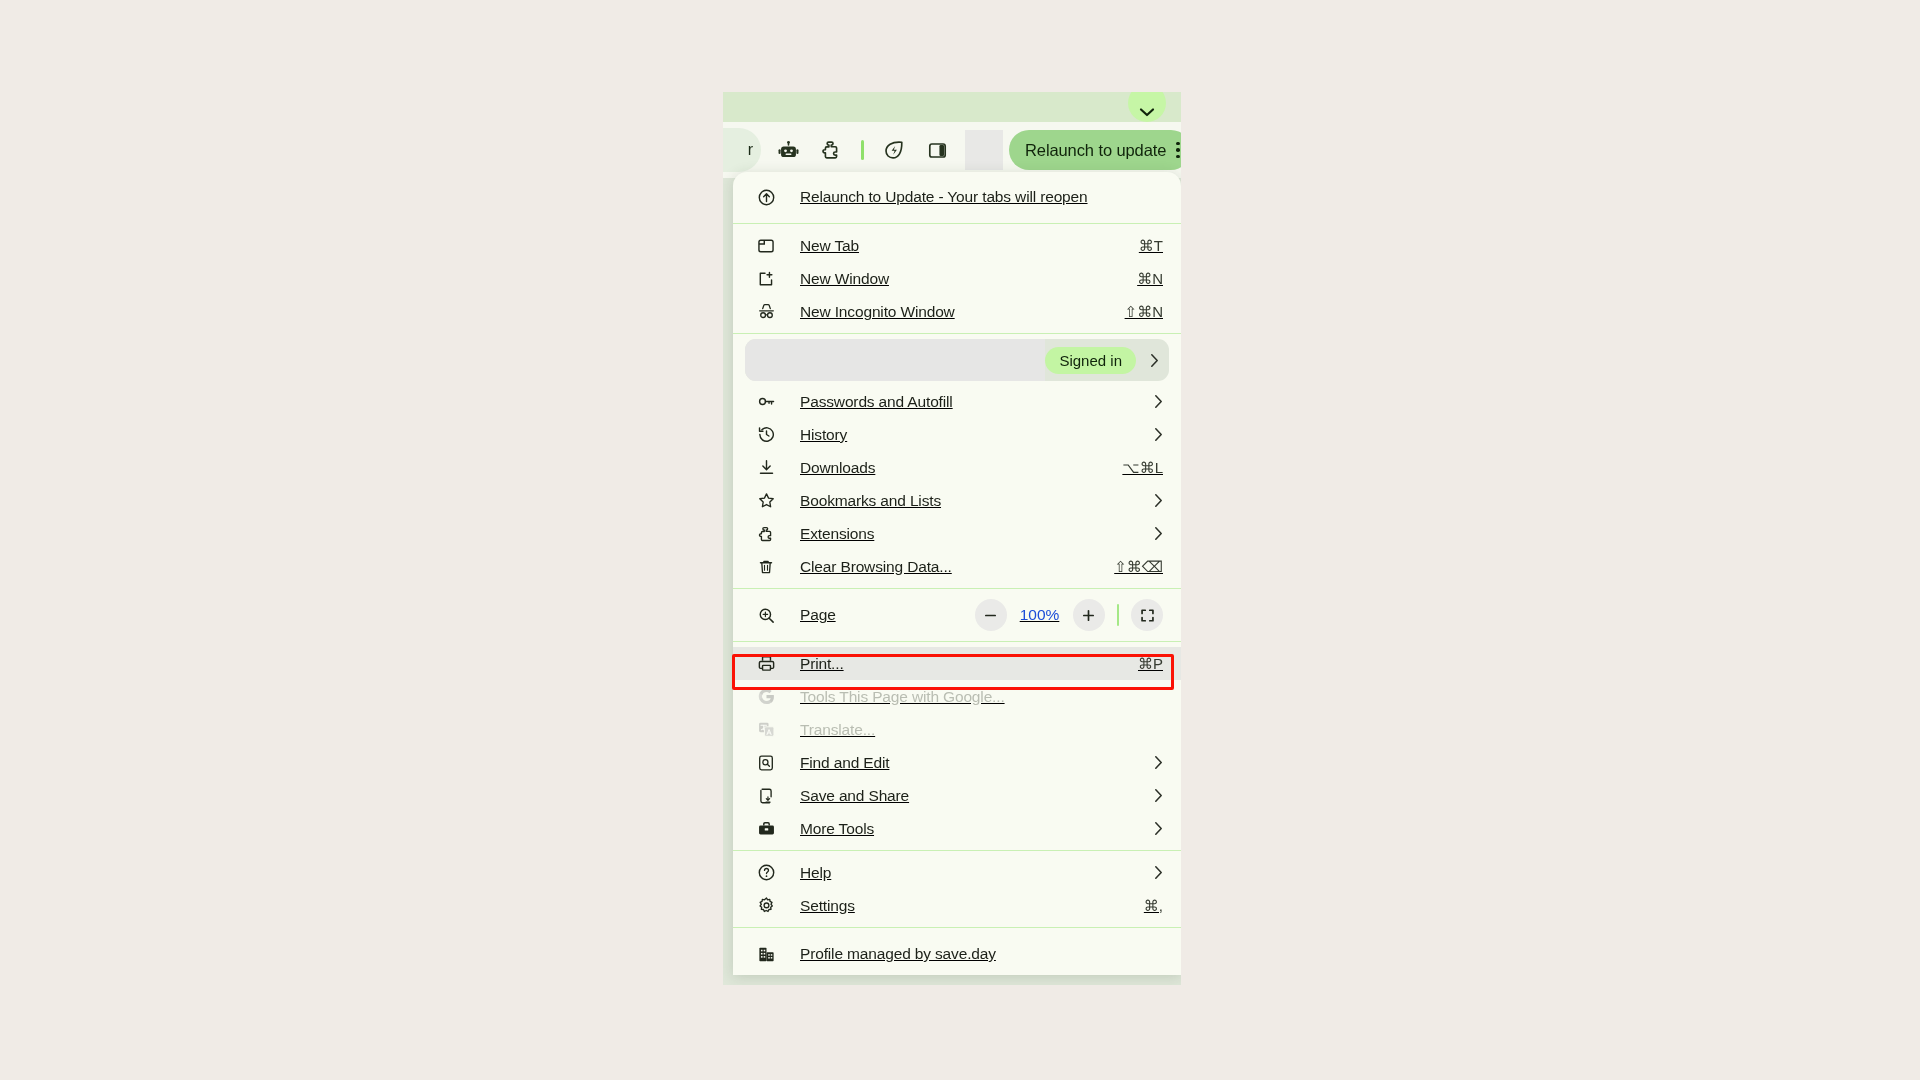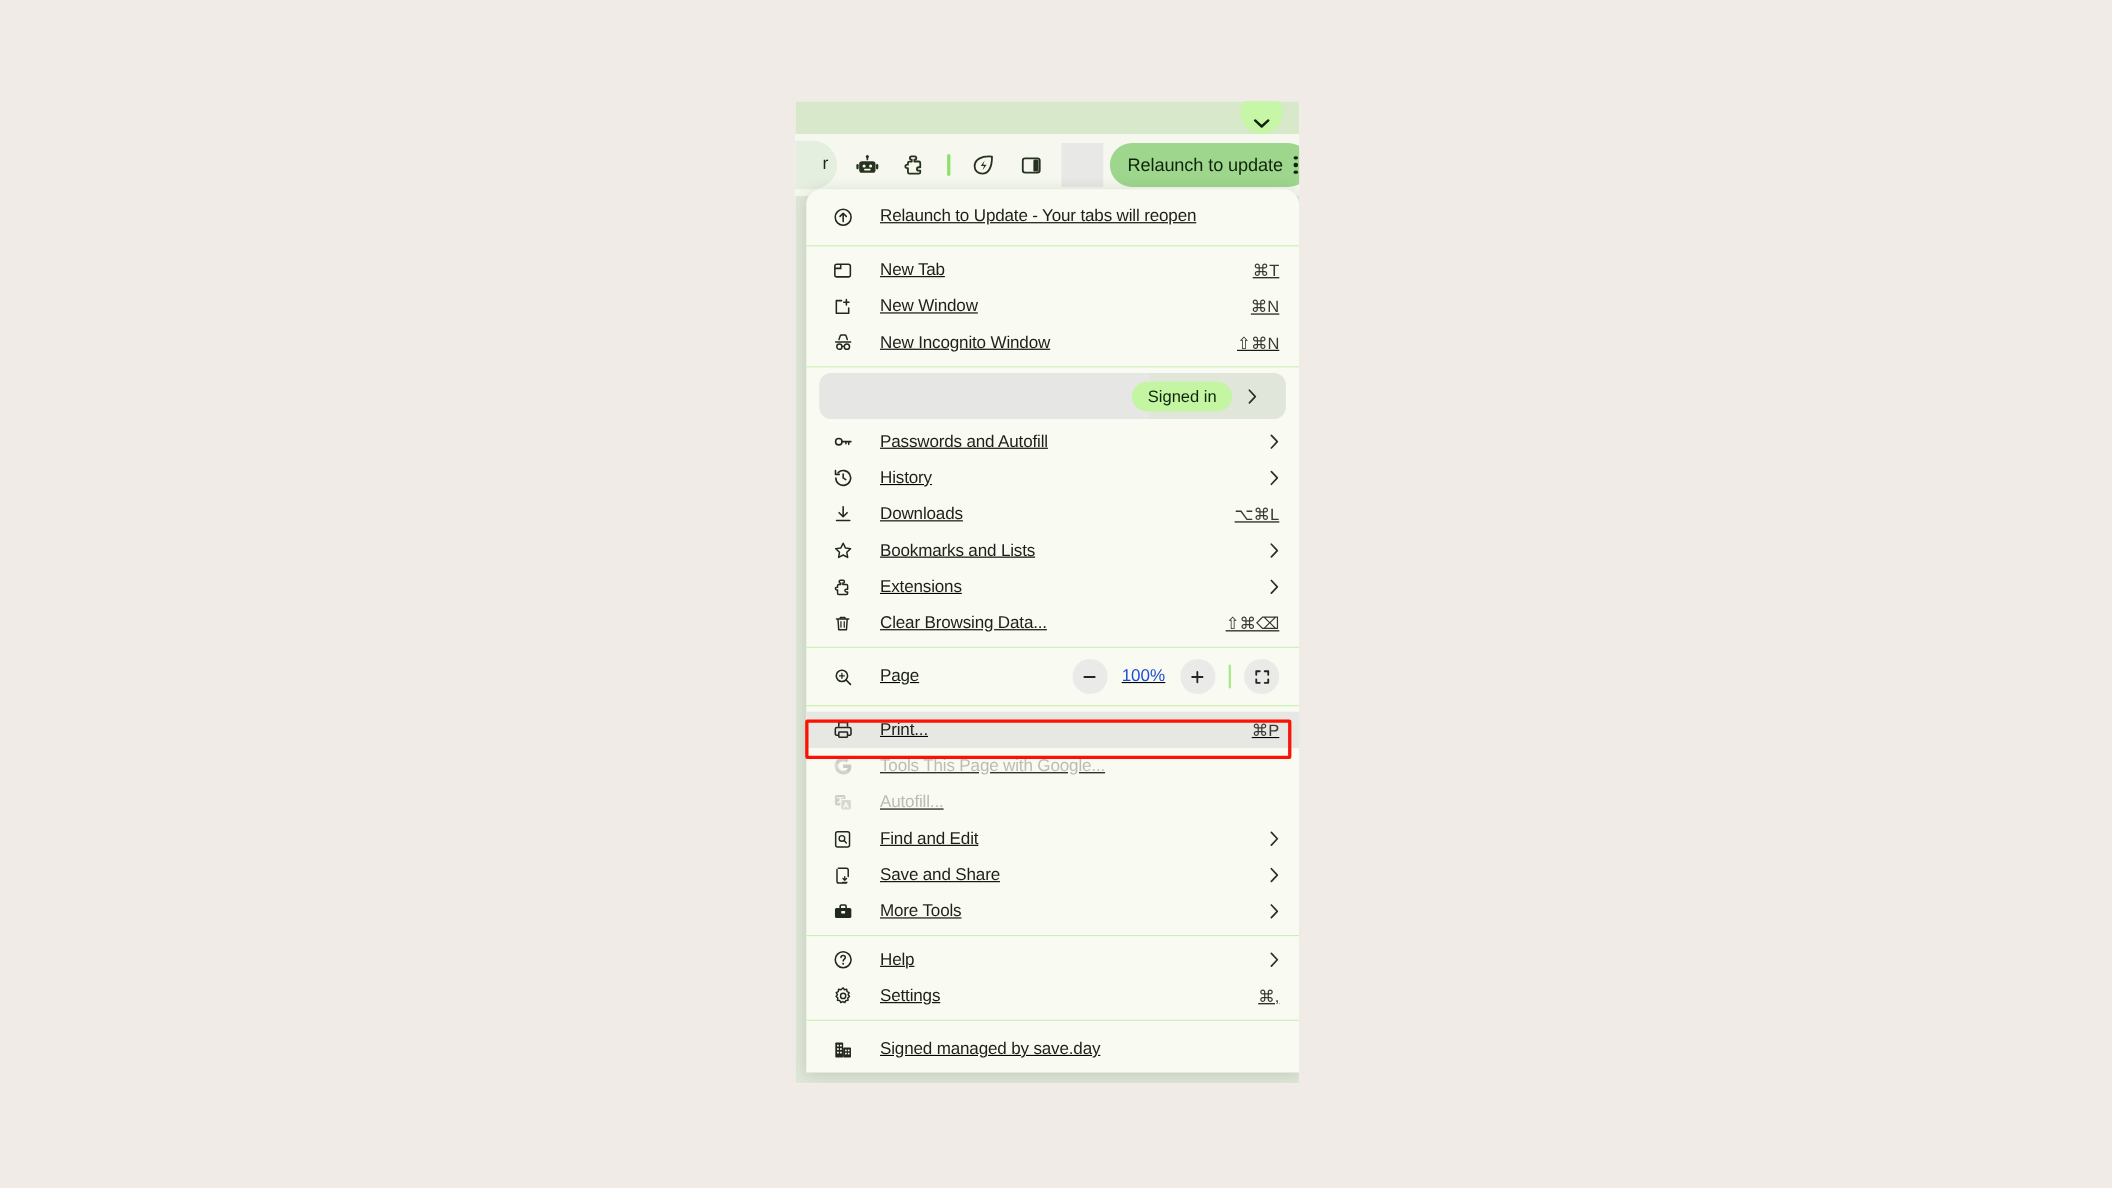--- a/index.html
+++ b/index.html
@@ -209,21 +209,21 @@
   }
 
   
   #profile-row {
     margin: 2px 12px 4px 12px;
     height: 42px;
     border-radius: 11px;
     background: #e0e6da;
     display: flex;
     align-items: center;
-    padding: 0 26px 0 0;
+    padding: 0 10px 0 0;
     position: relative;
     cursor: pointer;
   }
   #profile-name-redacted {
     position: absolute;
     left: 0;
     top: 0;
     width: 300px;
     height: 42px;
     border-radius: 11px 0 0 11px;
@@ -574,21 +574,21 @@
 
     <div class="menu-row disabled">
       <span class="m-icon">
         <svg width="19" height="19" viewBox="0 0 24 24" fill="none">
           <rect x="2.6" y="3.4" width="12" height="12" rx="1.8" fill="#808080"></rect>
           <rect x="9.4" y="8.6" width="12" height="12" rx="1.8" fill="#9a9a9a" stroke="#f9fbf2" stroke-width="1.2"></rect>
           <path d="M5 6.6h7M8.5 6.6v5.8M5.6 12.4c2.2-.7 3.4-2.5 3.4-4.6" stroke="#ffffff" stroke-width="1.3" stroke-linecap="round"></path>
           <path d="M12.6 18.4l2.6-6.2 2.6 6.2M13.6 16.4h3.4" stroke="#ffffff" stroke-width="1.3" stroke-linecap="round" stroke-linejoin="round"></path>
         </svg>
       </span>
-      <span class="m-label">Autofill...</span>
+      <span class="m-label">Translate...</span>
     </div>
 
     <div class="menu-row">
       <span class="m-icon">
         <svg width="18" height="18" viewBox="0 0 24 24" fill="none">
           <rect x="3.6" y="2.8" width="16.8" height="18.4" rx="2.4" stroke="#22281d" stroke-width="1.8"></rect>
           <circle cx="11.2" cy="11" r="3.4" stroke="#22281d" stroke-width="1.7"></circle>
           <path d="M13.8 13.6 16.6 16.4" stroke="#22281d" stroke-width="1.7" stroke-linecap="round"></path>
         </svg>
       </span>
@@ -674,19 +674,19 @@
           <rect x="5" y="10" width="2" height="2" fill="#f9fbf2"></rect>
           <rect x="8.4" y="10" width="2" height="2" fill="#f9fbf2"></rect>
           <rect x="5" y="14" width="2" height="2" fill="#f9fbf2"></rect>
           <rect x="8.4" y="14" width="2" height="2" fill="#f9fbf2"></rect>
           <rect x="14.2" y="11.6" width="1.9" height="1.9" fill="#f9fbf2"></rect>
           <rect x="17.4" y="11.6" width="1.9" height="1.9" fill="#f9fbf2"></rect>
           <rect x="14.2" y="15.2" width="1.9" height="1.9" fill="#f9fbf2"></rect>
           <rect x="17.4" y="15.2" width="1.9" height="1.9" fill="#f9fbf2"></rect>
         </svg>
       </span>
-      <span class="m-label">Signed managed by save.day</span>
+      <span class="m-label">Profile managed by save.day</span>
     </div>
 
   </div>
 </div>
 
 <div id="print-annotation-box"></div>
 
 </body></html>

